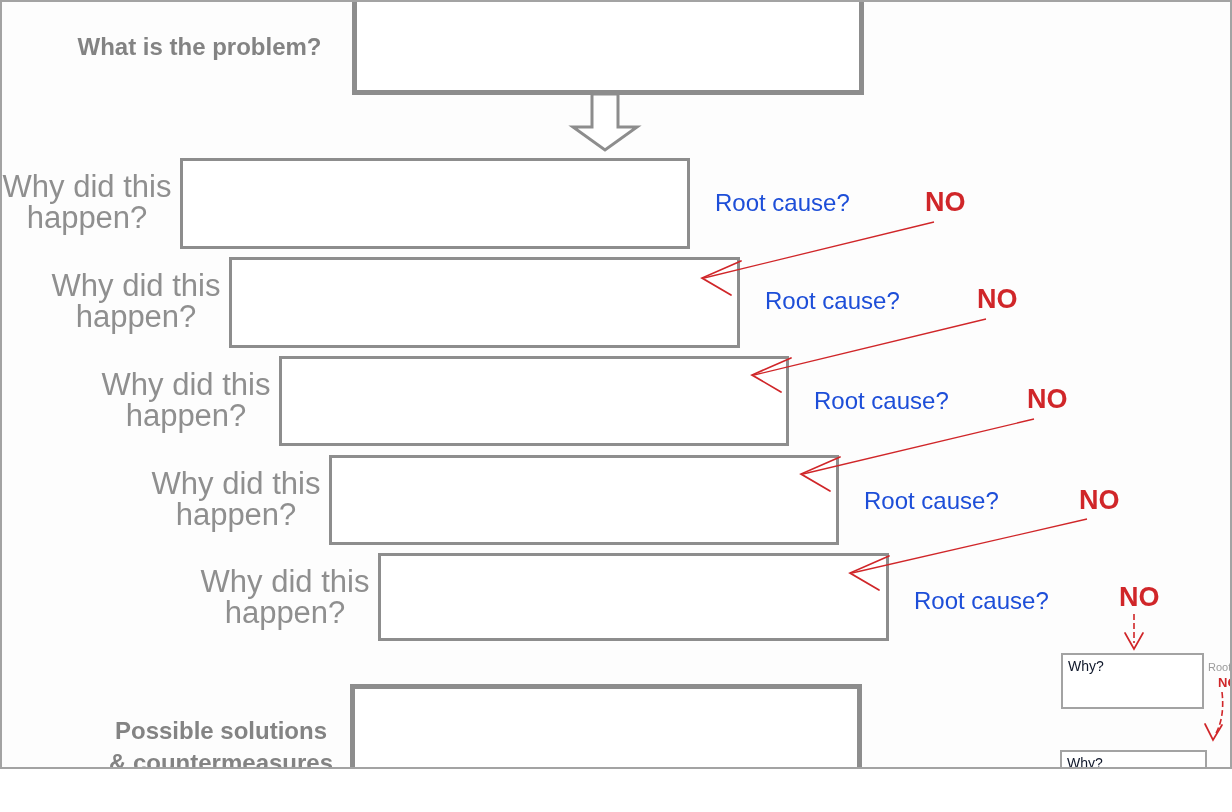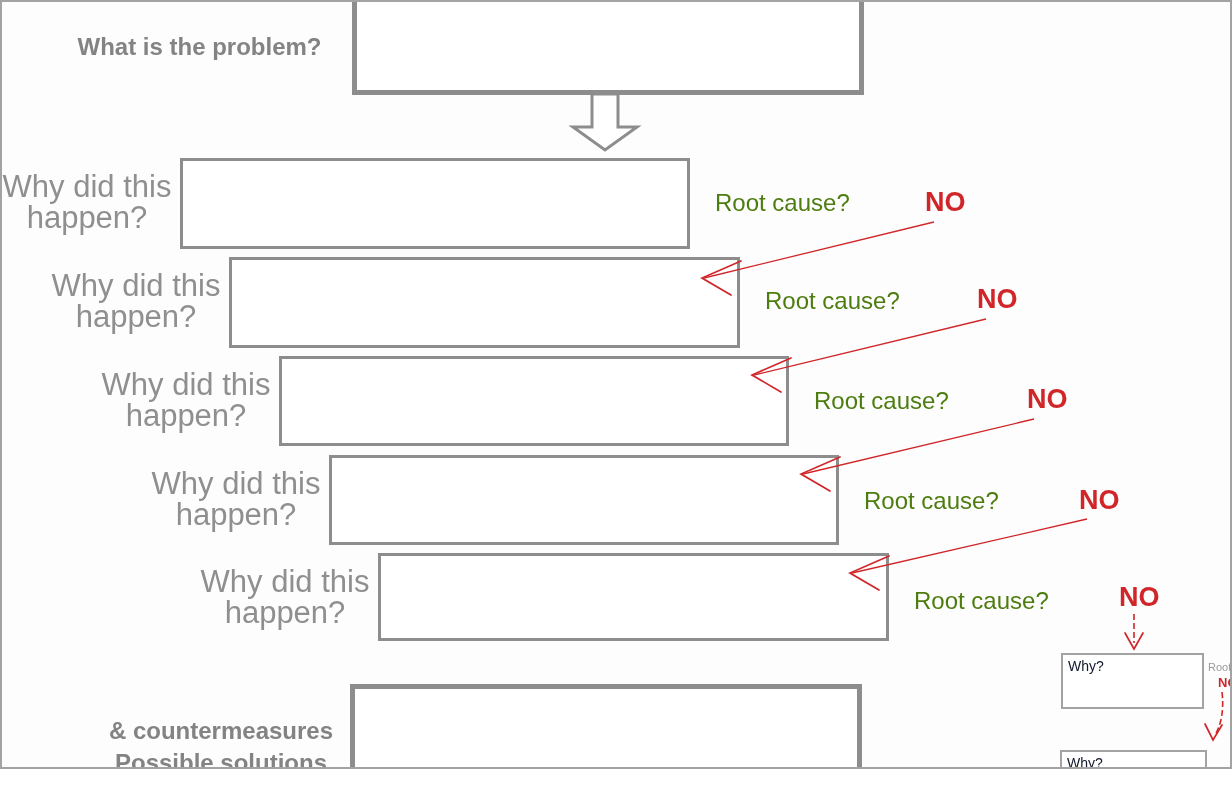--- a/index.html
+++ b/index.html
@@ -46,21 +46,21 @@
     position:absolute;width:170px;text-align:center;
     color:#8f8f8f;font-size:31px;line-height:31px;white-space:normal;
   }
   #why-label-0{left:0px;top:169px;}
   #why-label-1{left:49px;top:268px;}
   #why-label-2{left:99px;top:367px;}
   #why-label-3{left:149px;top:466px;}
   #why-label-4{left:198px;top:564px;}
 
   .root-label{
-    position:absolute;color:#4d7c0f;font-size:24px;
+    position:absolute;color:#1d4ed8;font-size:24px;
     line-height:28px;white-space:nowrap;
   }
   #root-label-0{left:713px;top:187px;}
   #root-label-1{left:763px;top:285px;}
   #root-label-2{left:812px;top:385px;}
   #root-label-3{left:862px;top:485px;}
   #root-label-4{left:912px;top:585px;}
 
   .no-label{
     position:absolute;color:#d02629;font-weight:bold;
@@ -133,22 +133,22 @@
   <div class="no-label" id="no-label-4">NO</div>
 
   <div class="minibox" id="mini-why-box-1"></div>
   <div class="mini-why-label" id="mini-why-label-1">Why?</div>
   <div id="mini-root-label">Root?</div>
   <div id="mini-no-label">NO</div>
   <div class="minibox" id="mini-why-box-2"></div>
   <div class="mini-why-label" id="mini-why-label-2">Why?</div>
 
   <div class="hdr-label" id="solutions-label">
+    <div>Possible solutions</div>
     <div>&amp; countermeasures</div>
-    <div>Possible solutions</div>
   </div>
   <div class="bigbox" id="solutions-box"></div>
 
   <svg id="overlay" viewBox="0 0 1232 812">
 
     <polygon id="down-block-arrow-shape" points="590,92 590,125 571,125 603,148 635,125 616,125 616,92"></polygon>
 
     <g>
       <path class="red-line" d="M932,220 L702,276"></path>
       <path class="red-barb" d="M739,259 L700,276 L729,293"></path>

